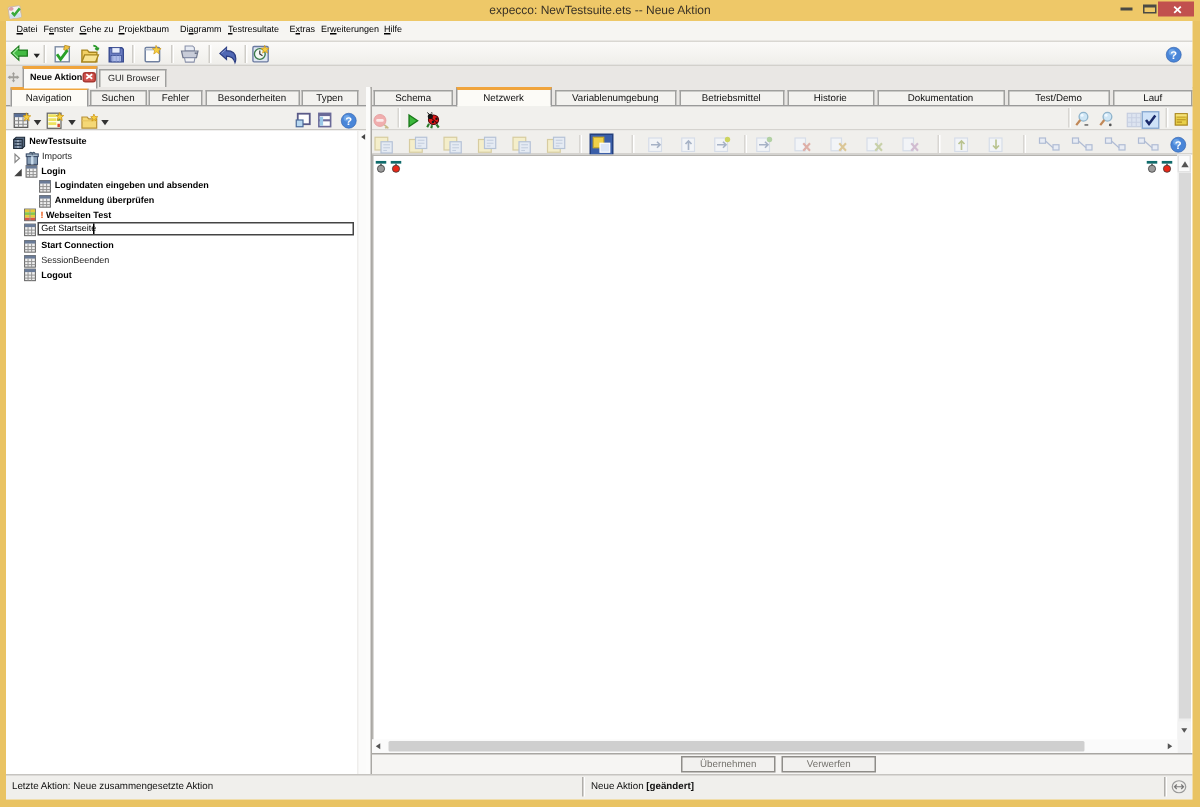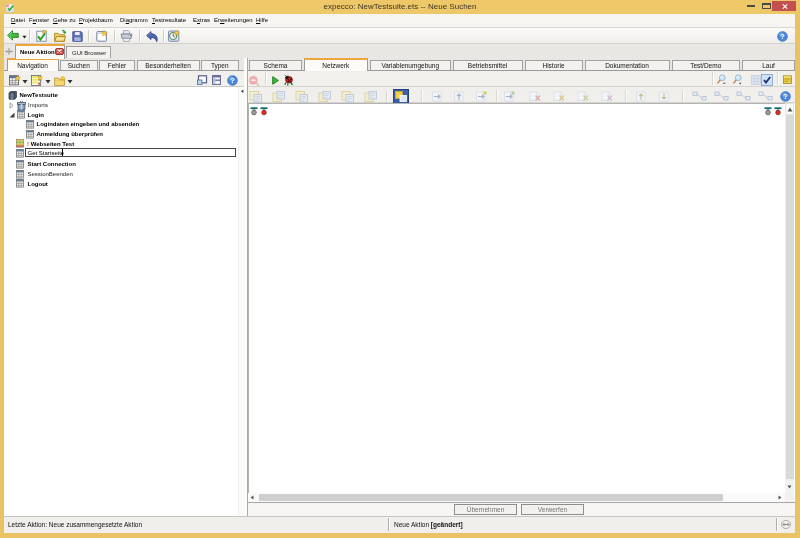--- a/index.html
+++ b/index.html
@@ -46,21 +46,21 @@
 .scell { position:absolute; top:518px; height:14px; line-height:14px; font-size:6.5px; color:#111; white-space:nowrap; }
 .sdiv { position:absolute; top:518px; height:13px; width:1px; background:#b0aeaa; box-shadow:1px 0 0 #fff; }
 #bottomborder { left:0; top:533px; width:800px; height:5px; background:#e9c363; }
 #leftborder { left:0; top:14px; width:4px; height:524px; background:#e9c363; }
 #rightborder { left:795px; top:14px; width:5px; height:524px; background:#e9c363; }
 svg.abs { overflow:visible; }
 </style>
 </head>
 <body>
 <div class="abs" id="titlebar"></div>
-<div class="abs" id="title">expecco: NewTestsuite.ets -- Neue Suchen</div>
+<div class="abs" id="title">expecco: NewTestsuite.ets -- Neue Aktion</div>
 <svg class="abs" style="left:5px;top:2.5px;" width="10" height="10" viewBox="0 0 10 10">
     <g transform="rotate(-8 5 5)">
       <rect x="0.8" y="1.2" width="8" height="8" rx="0.8" fill="#f6f3f2" stroke="#c8b8a8" stroke-width="0.6"></rect>
       <rect x="1.2" y="6.2" width="7.2" height="2.6" fill="#cfe0ee"></rect>
       <ellipse cx="2.8" cy="2.6" rx="1.6" ry="1.2" fill="#d89098" opacity="0.85"></ellipse>
     </g>
     <path d="M3 5.2 L4.6 7 L8.2 2.6" stroke="#3aaa3a" stroke-width="1.7" fill="none"></path>
   </svg>
 <div class="abs" id="btn-min"></div>
 <div class="abs" id="btn-max"></div>

